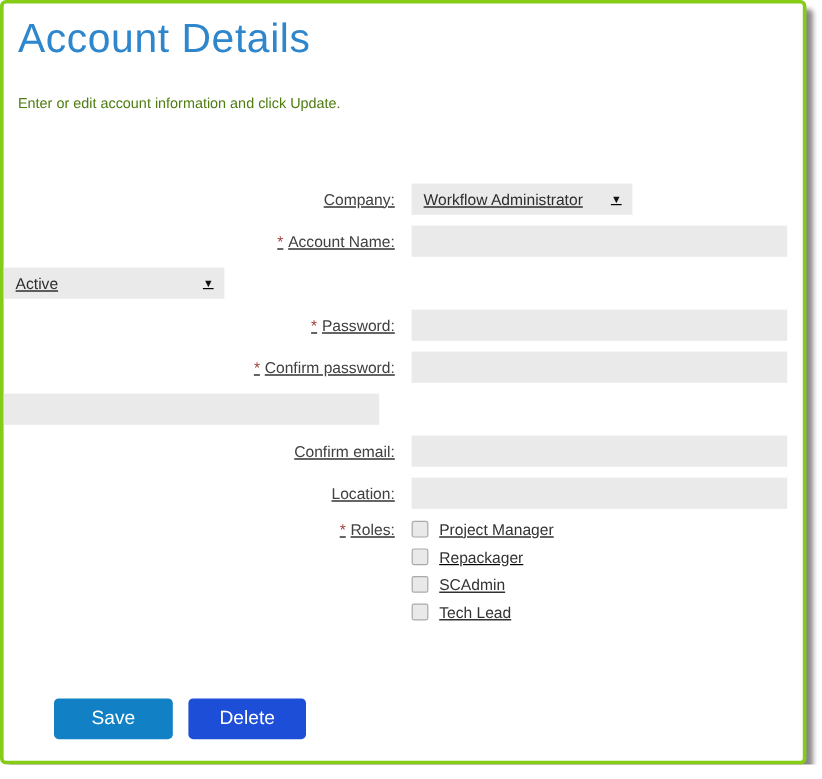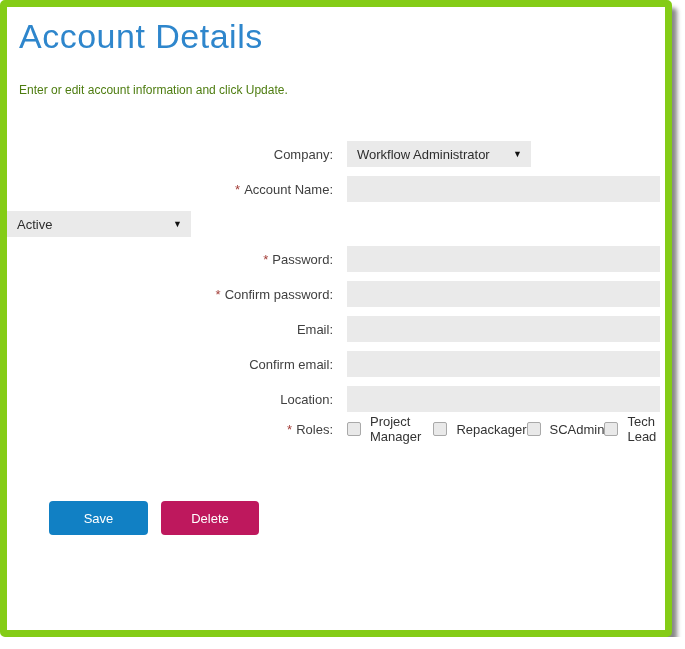--- a/index.html
+++ b/index.html
@@ -8,38 +8,38 @@
     padding: 0;
     background: #ffffff;
     font-family: "Liberation Sans", sans-serif;
   }
   .card {
     position: relative;
     width: 672px;
     height: 637px;
     margin: 0;
     background: #ffffff;
-    border: 7px solid #84cc16;
+    border: 3px solid #84cc16;
     border-radius: 5px;
     box-shadow: 6px 7px 4px -1px rgba(40,40,40,0.55);
     overflow: hidden;
   }
   .page-title {
     margin: 10px 0 0 12px;
     font-size: 34px;
     font-weight: 300;
     color: #2e86cc;
     letter-spacing: 0.5px;
   }
   .page-subtitle {
     margin: 27px 0 12px 12px;
     font-size: 12px;
     color: #4d7c0f;
   }
-  .form-area { margin-top: 44px; }
+  .form-area { margin-top: 60px; text-decoration: underline; }
   .row {
     display: flex;
     align-items: center;
     margin-bottom: 9px;
   }
   .label-cell {
     width: 340px;
     text-align: right;
     padding-right: 14px;
     font-size: 13px;
@@ -87,21 +87,21 @@
   }
   .roles-label-cell {
     width: 340px;
     flex: 0 0 340px;
     text-align: right;
     padding-right: 14px;
     font-size: 13px;
     color: #404040;
     padding-top: 1px;
   }
-  .checkbox-group { display: flex; flex-direction: row; }
+  .checkbox-group { display: flex; flex-direction: column; }
   .checkbox-row {
     display: flex;
     align-items: center;
     margin-bottom: 7px;
     height: 16px;
     cursor: pointer;
   }
   .checkbox {
     width: 14px;
     height: 14px;
@@ -117,27 +117,27 @@
   }
   .button-row {
     display: flex;
     margin: 57px 0 0 42px;
   }
   .btn {
     height: 34px;
     border: none;
     border-radius: 4px;
     color: #ffffff;
-    font-size: 13px;
+    font-size: 16px;
     font-family: "Liberation Sans", sans-serif;
     cursor: pointer;
   }
   .btn-save { background: #1180c4; width: 99px; margin-right: 13px; }
   .btn-cancel { background: #757575; width: 93px; margin-right: 20px; }
-  .btn-delete { background: #be185d; width: 98px; }
+  .btn-delete { background: #1d4ed8; width: 98px; }
 </style>
 </head>
 <body>
 
 <div class="card">
 
   <h1 class="page-title">Account Details</h1>
   <p class="page-subtitle">Enter or edit account information and click Update.</p>
 
   <div class="form-area">
@@ -174,23 +174,20 @@
     </div>
 
     <div class="row">
       <div class="label-cell">
         <span class="required-star">*</span><span>Confirm password:</span>
       </div>
       <input class="text-input" type="password" value="" style="">
     </div>
 
     <div class="row">
-      <div class="label-cell">
-        <span>Email:</span>
-      </div>
       <input class="text-input" type="text" value="" style="">
     </div>
 
     <div class="row">
       <div class="label-cell">
         <span>Confirm email:</span>
       </div>
       <input class="text-input" type="text" value="" style="">
     </div>
 

